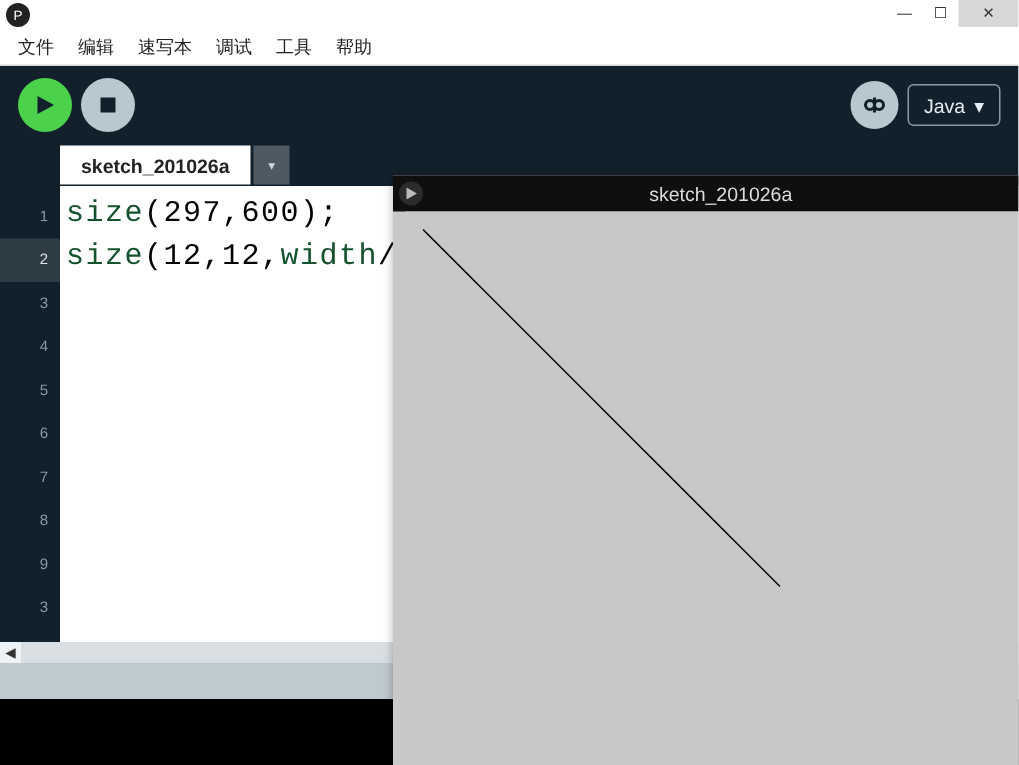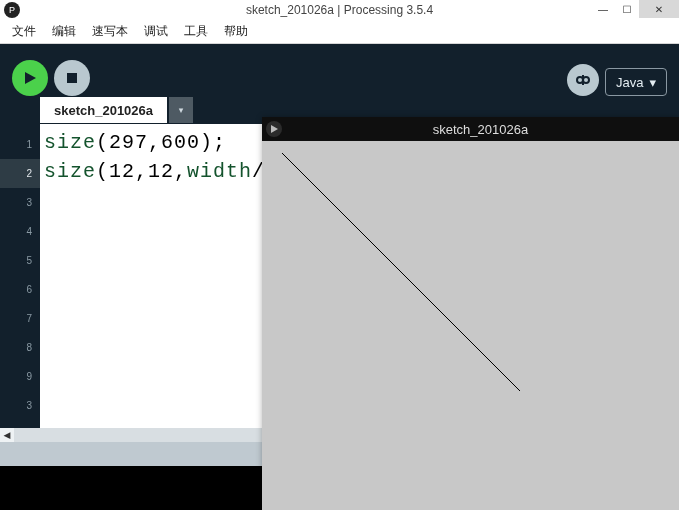--- a/index.html
+++ b/index.html
@@ -5,21 +5,21 @@
   *{box-sizing:border-box;margin:0;padding:0;}
   body{font-family:"Segoe UI","Microsoft YaHei",Arial,sans-serif;font-size:13px;background:#fff;width:679px;height:510px;overflow:hidden;position:relative;}
   .titlebar{height:20px;background:#fff;display:flex;align-items:center;position:relative;}
   .pde-icon{width:16px;height:16px;background:#222;border-radius:50%;margin-left:4px;display:flex;align-items:center;justify-content:center;color:#fff;font-size:9px;}
   .titlebar-text{position:absolute;left:0;right:0;text-align:center;font-size:12px;color:#444;}
   .winbtns{margin-left:auto;display:flex;height:20px;}
   .winbtn{width:24px;height:18px;display:flex;align-items:center;justify-content:center;font-size:10px;color:#333;}
   .winbtn.close{width:40px;background:#d8d8d8;}
   .menubar{height:24px;background:#fff;border-bottom:1px solid #d6d6d6;display:flex;align-items:center;padding:0 4px;font-size:12px;color:#222;}
   .menuitem{padding:2px 8px;}
-  .toolbar{height:52px;background:#12202c;display:flex;align-items:flex-end;padding:0 12px;gap:6px;}
+  .toolbar{height:52px;background:#12202c;display:flex;align-items:center;padding:16px 12px;gap:6px;}
   .tbtn{width:36px;height:36px;border-radius:50%;display:flex;align-items:center;justify-content:center;cursor:pointer;}
   .run{background:#4bd14b;}
   .run svg,.stop svg{display:block;}
   .stop{background:#b9c8cf;}
   .spacer{flex:1;}
   .debugbtn{width:32px;height:32px;border-radius:50%;background:#b9c8cf;display:flex;align-items:center;justify-content:center;}
   .modebtn{height:28px;padding:0 10px;border:1px solid #8a98a2;border-radius:4px;color:#e4edf2;font-size:13px;display:flex;align-items:center;gap:6px;}
   .tabstrip{height:28px;background:#12202c;display:flex;align-items:center;padding-left:40px;}
   .tab{height:26px;background:#fff;padding:0 14px;display:flex;align-items:center;font-weight:bold;font-size:13px;color:#222;}
   .tabdd{width:24px;height:26px;background:#4e5a63;color:#cfd8de;display:flex;align-items:center;justify-content:center;font-size:9px;margin-left:2px;}
@@ -41,21 +41,20 @@
   .out-pde svg{display:block;}
   .out-title-text{flex:1;text-align:center;}
   .canvas-area{position:absolute;top:24px;left:8px;right:0;bottom:0;background:#c8c8c8;}
   .canvas-area svg{position:absolute;top:0;left:0;}
 </style>
 </head>
 <body>
 
 <div class="titlebar">
   <div class="pde-icon">P</div>
-  <div class="titlebar-text">sketch_201026a | Processing 3.5.4</div>
   <div class="winbtns">
     <div class="winbtn">—</div>
     <div class="winbtn">☐</div>
     <div class="winbtn close">✕</div>
   </div>
 </div>
 
 <div class="menubar">
   <div class="menuitem">文件</div>
   <div class="menuitem">编辑</div>

